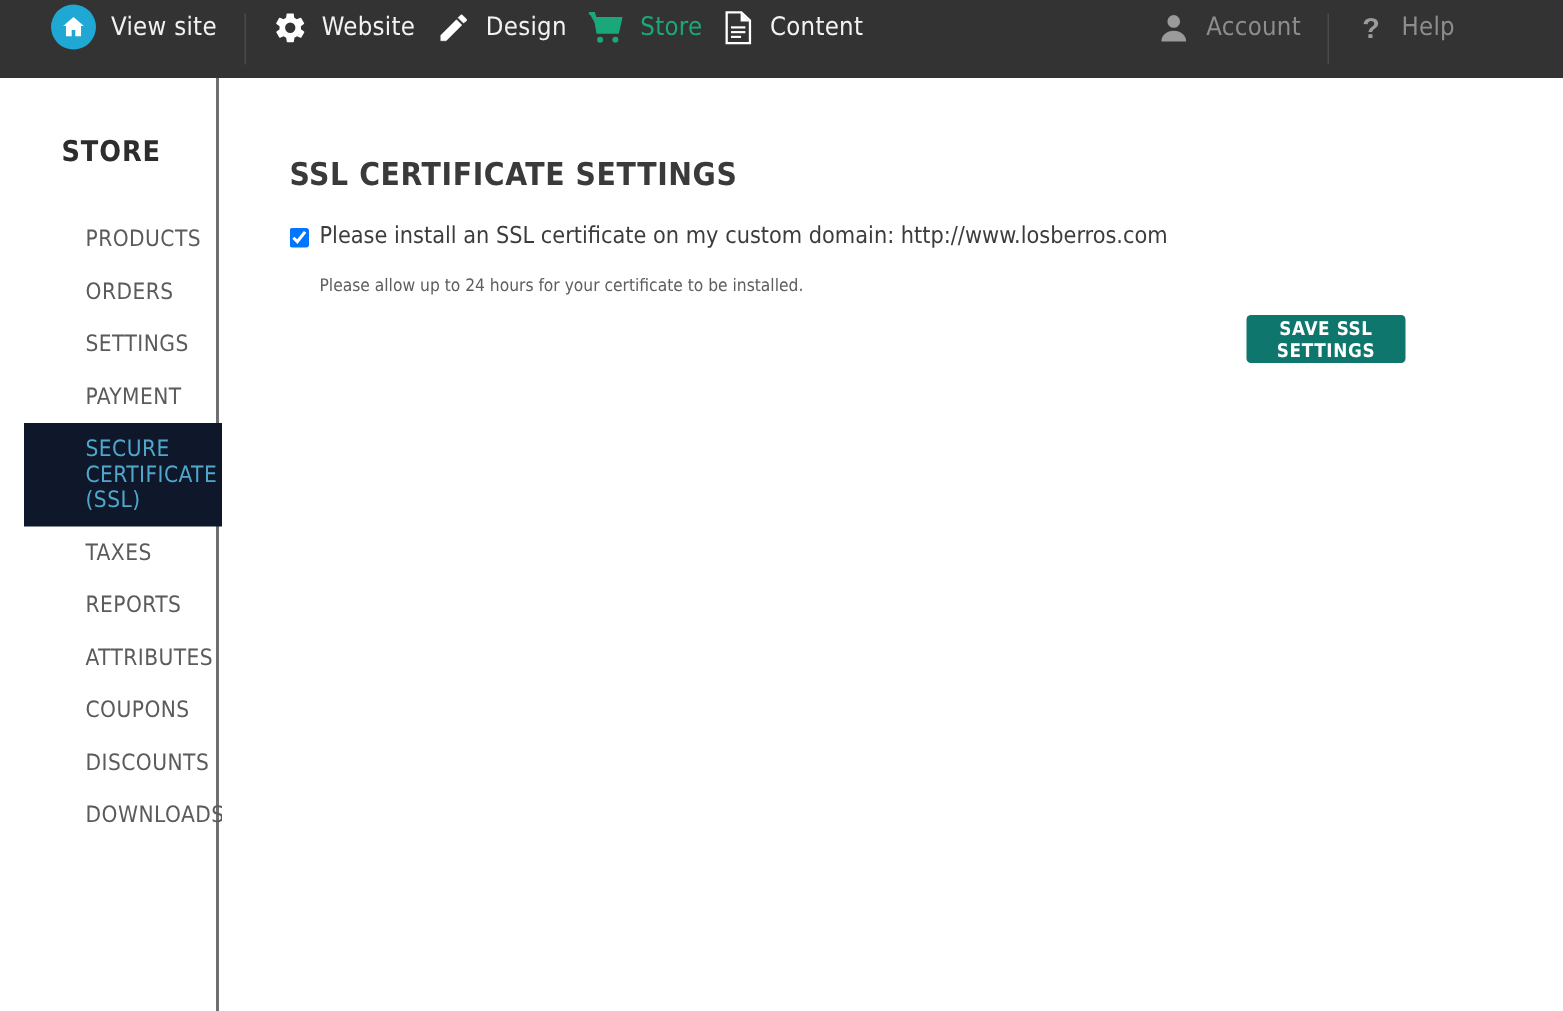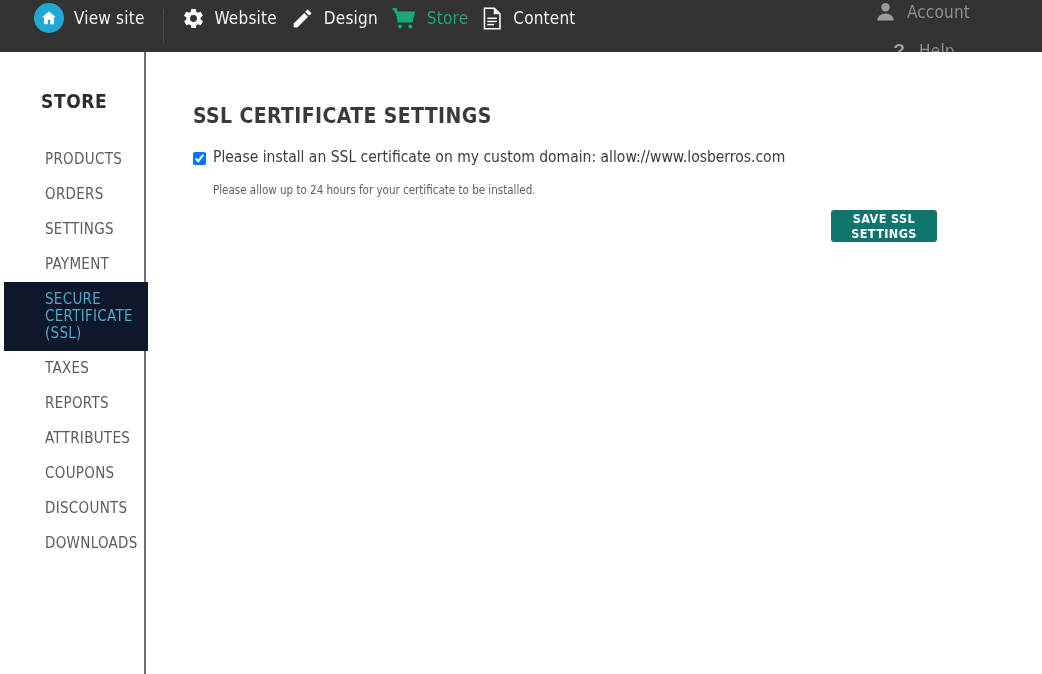--- a/index.html
+++ b/index.html
@@ -29,21 +29,20 @@
     height: 52px;
     display: flex;
     align-items: center;
   }
   .nav-group-right {
     position: absolute;
     right: 58px; top: 0;
     height: 52px;
     display: flex;
     align-items: center;
-    flex-direction: column;
   }
   .nav-item {
     display: flex;
     align-items: center;
     height: 52px;
     padding: 0 14px 16px 0;
     cursor: pointer;
     white-space: nowrap;
   }
   .nav-item .nav-label {
@@ -85,21 +84,21 @@
     position: absolute;
     left: 41px; top: 38px;
     font-family: "DejaVu Sans Condensed", "Liberation Sans Narrow", "Liberation Sans", sans-serif;
     font-weight: bold;
     font-size: 19px;
     letter-spacing: .6px;
     color: #2d2d2d;
   }
   #side-nav {
     position: absolute;
-    left: 4px; top: 90px;
+    left: 16px; top: 90px;
     width: 144px;
   }
   .side-item {
     display: block;
     padding: 9px 10px 9px 41px;
     font-family: "DejaVu Sans Condensed", "Liberation Sans Narrow", "Liberation Sans", sans-serif;
     font-size: 15px;
     letter-spacing: .3px;
     color: #5b5b5b;
     cursor: pointer;
@@ -275,20 +274,20 @@
     <div class="side-item">DOWNLOADS</div>
   </nav>
 </div>
 
 <div id="main">
 
   <h1 id="page-title">SSL CERTIFICATE SETTINGS</h1>
 
   <div id="ssl-row">
     <input type="checkbox" id="ssl-checkbox" checked="" style="">
-    <label for="ssl-checkbox" id="ssl-label">Please install an SSL certificate on my custom domain: allow://www.losberros.com</label>
+    <label for="ssl-checkbox" id="ssl-label">Please install an SSL certificate on my custom domain: http://www.losberros.com</label>
   </div>
 
   <div id="ssl-hint">Please allow up to 24 hours for your certificate to be installed.</div>
 
   <button id="save-btn">SAVE SSL SETTINGS</button>
 
 </div>
 
 </body></html>

